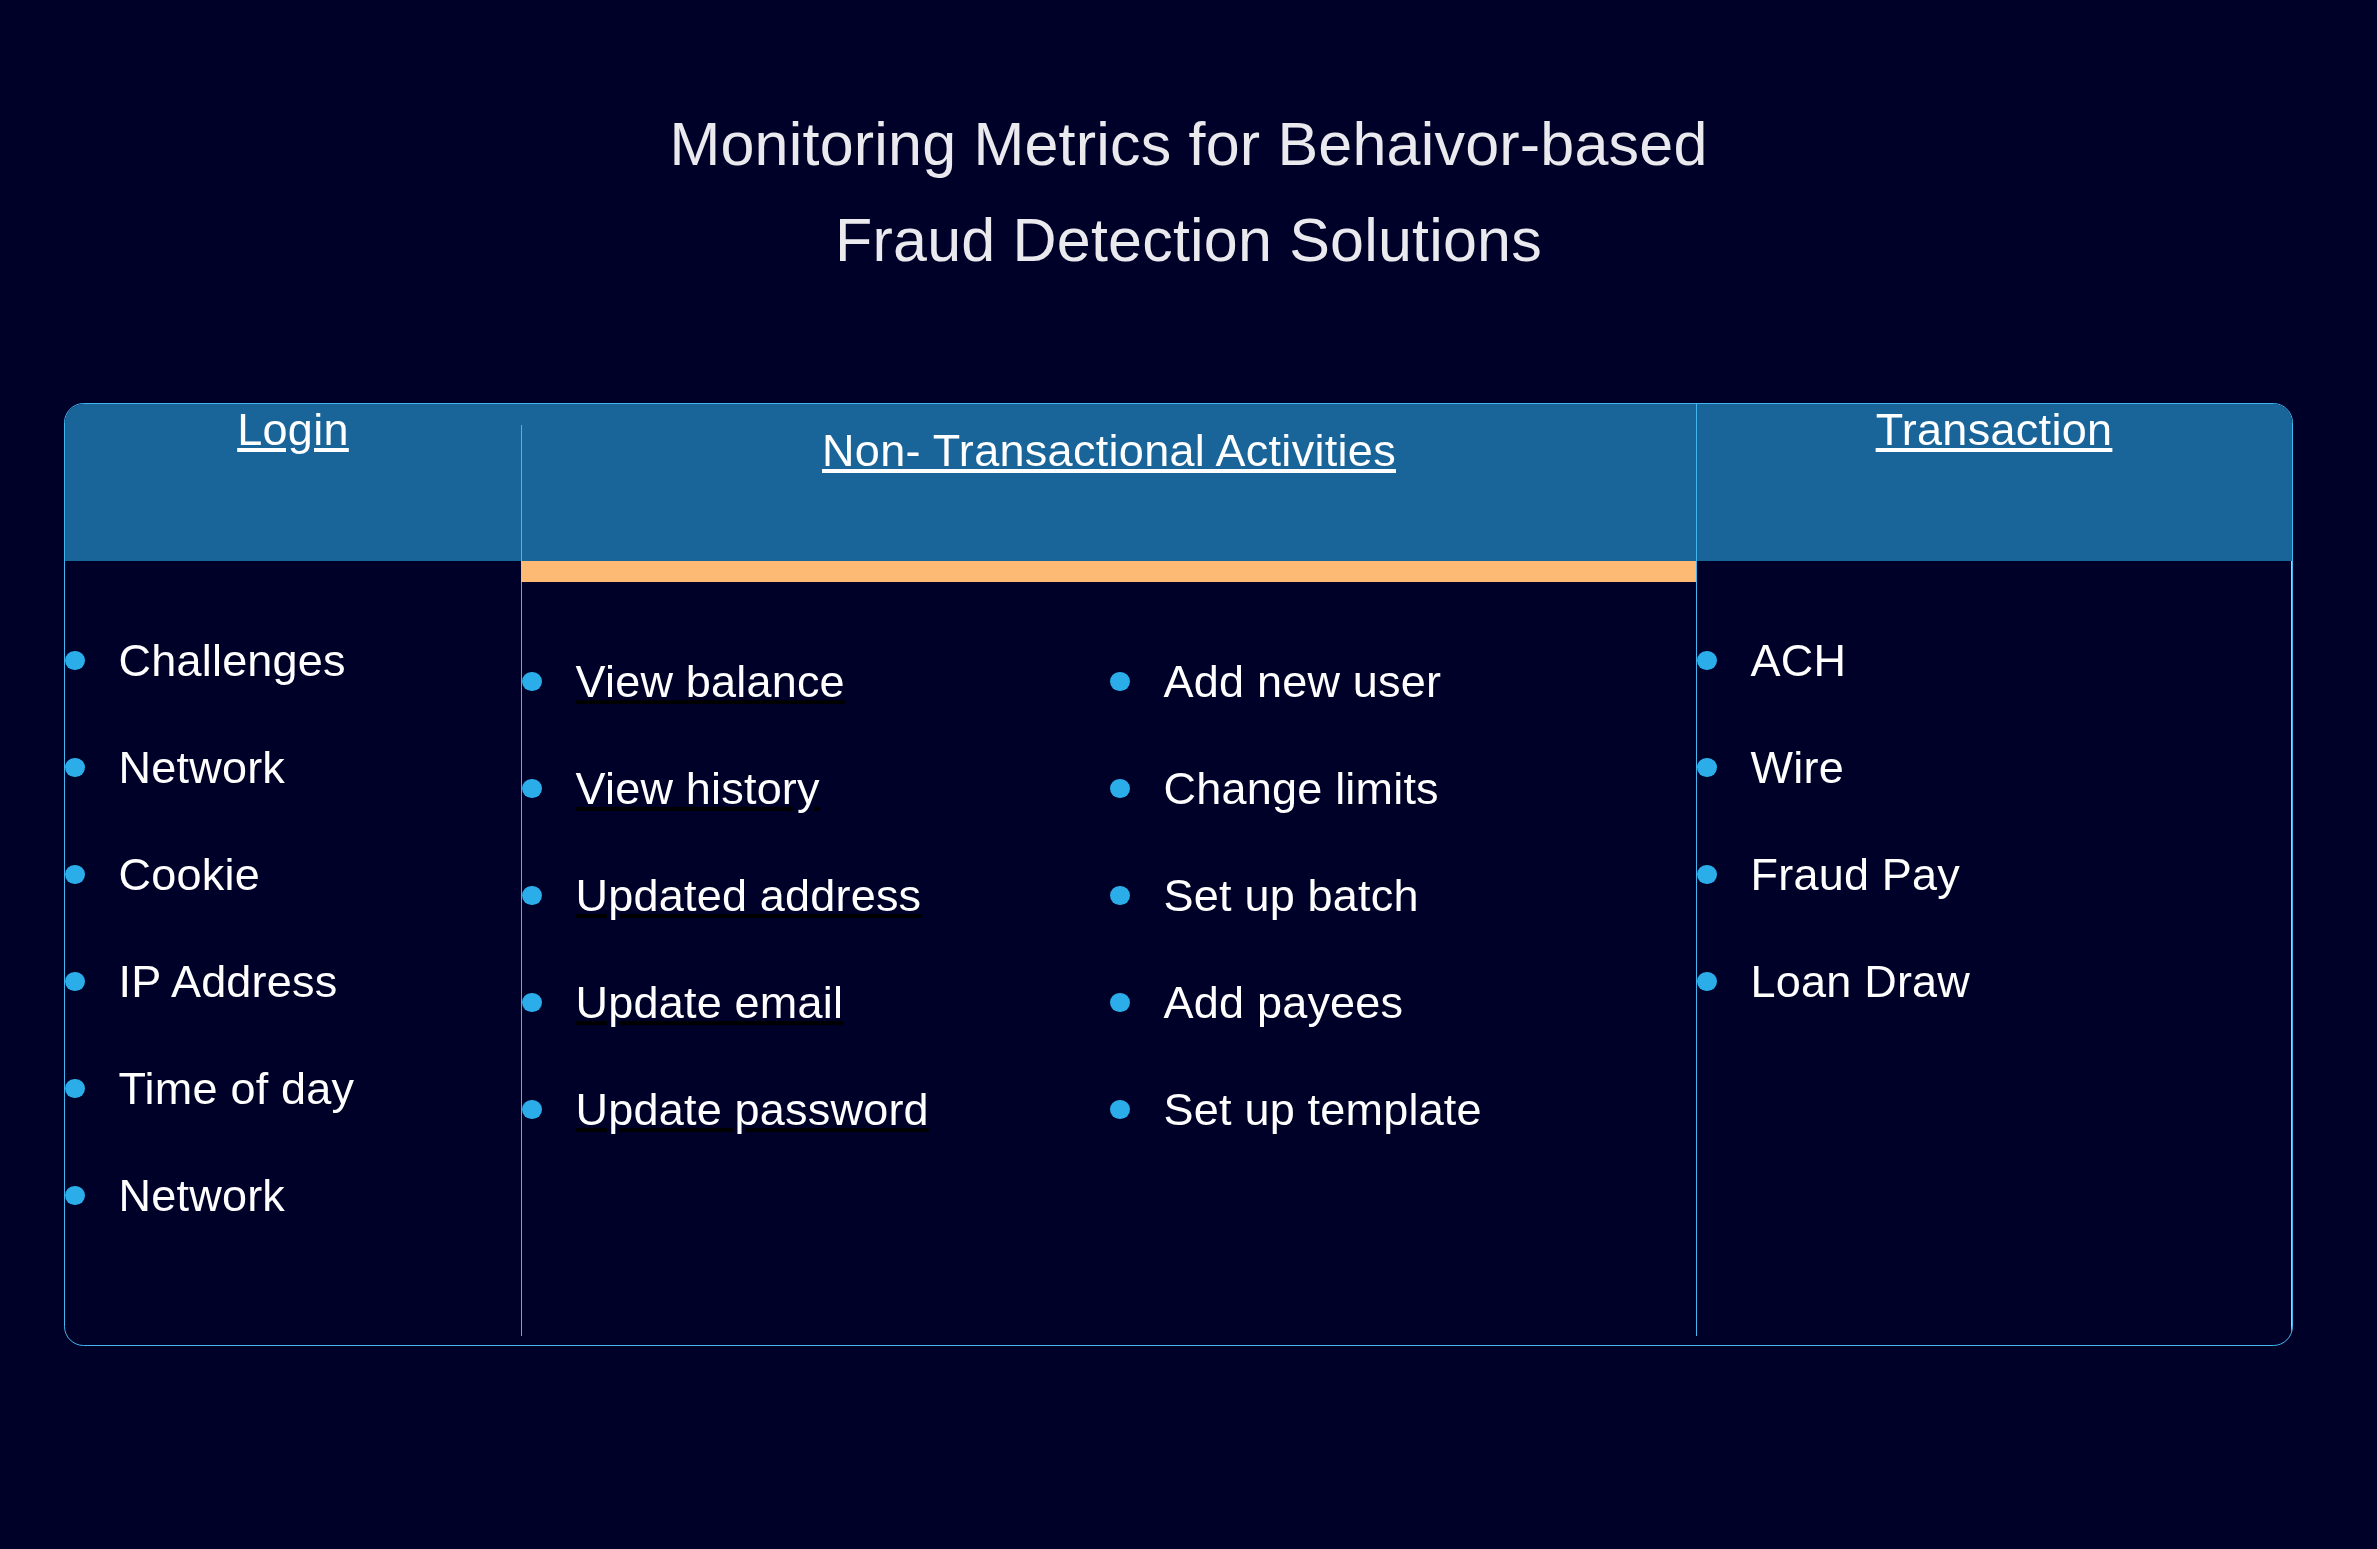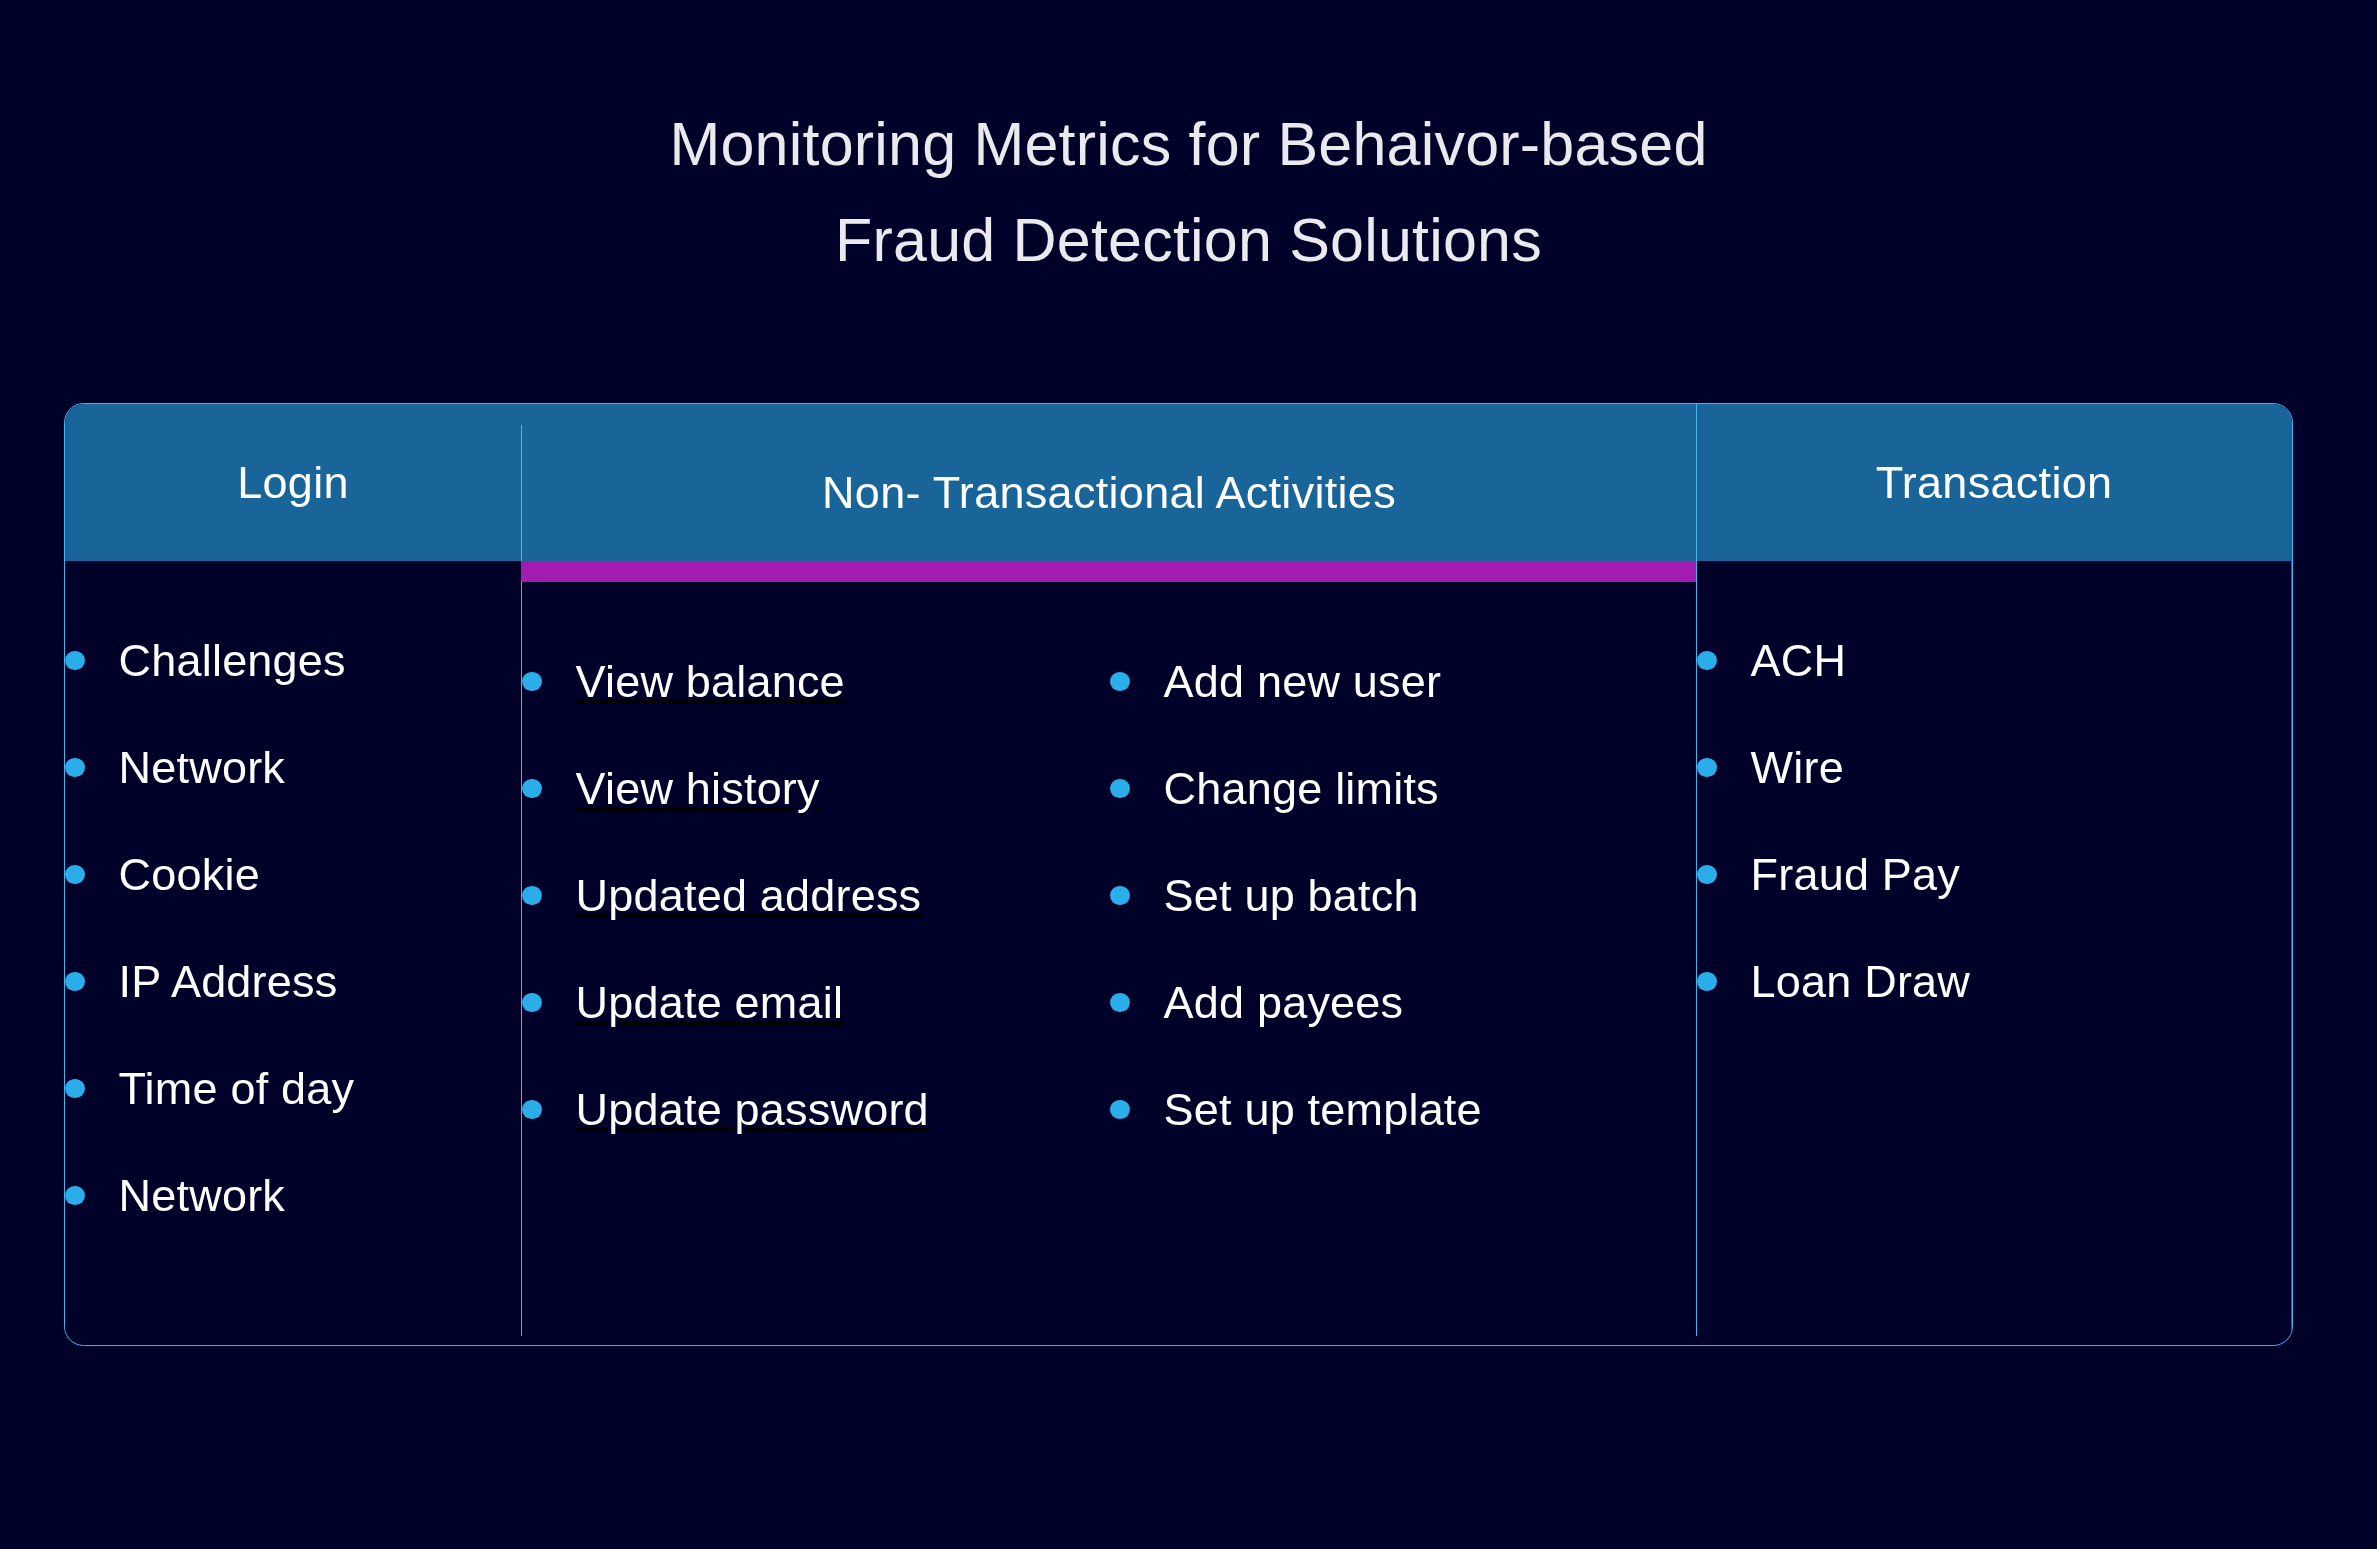--- a/index.html
+++ b/index.html
@@ -50,38 +50,39 @@
     overflow: hidden;
   }
 
   .header-row {
     display: flex;
     height: 157px;
     background: #196499;
   }
   .header-cell {
     display: flex;
-    align-items: center;
+    align-items: flex-start;
     justify-content: center;
     color: #FFFFFF;
     font-size: 45px;
     font-weight: 400;
     letter-spacing: 0.3px;
     box-sizing: border-box;
+    text-decoration: underline;
   }
   .col-login   { width: 456px; }
   .col-nontx   { width: 1175px; margin-top: 21px; }
   .col-tx      { width: 595px; }
 
   .header-cell.divider-left { border-left: 1.8px solid #43B6F0; }
 
   .body-row {
     display: flex;
     height: 775px;
-    background: #a21caf;
+    background: #fdba74;
   }
   .body-cell {
     box-sizing: border-box;
     padding-top: 46px;
     background: #000129;
   }
   .body-cell.divider-left { border-left: 1.8px solid #43B6F0; }
 
   
   ul.bullets {

